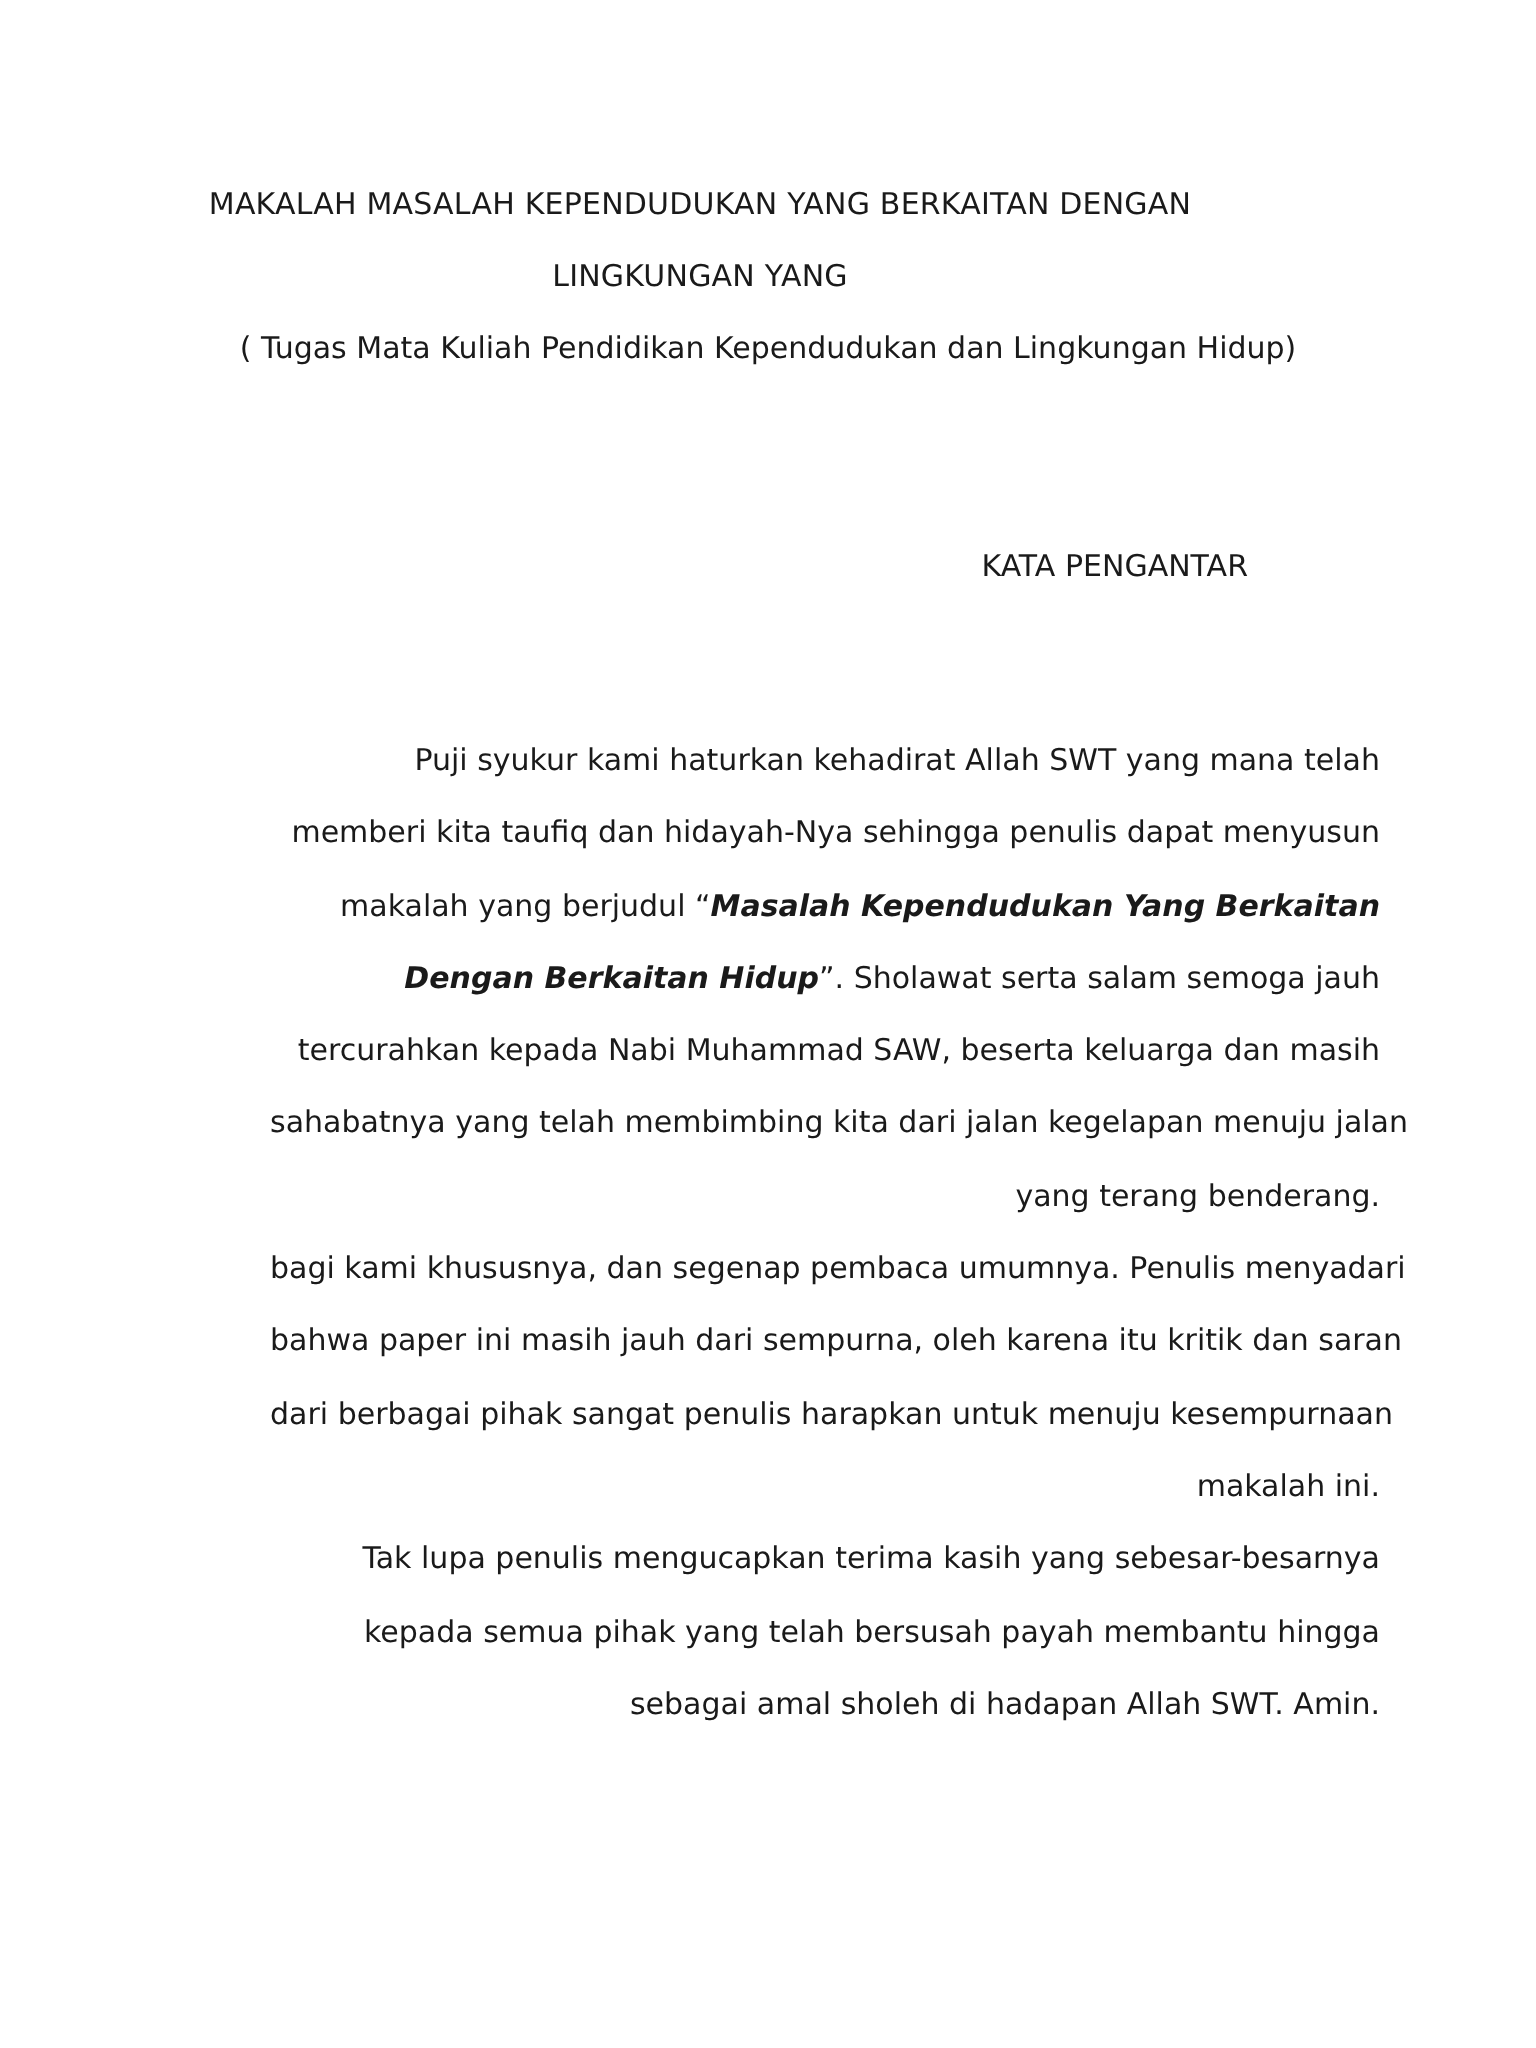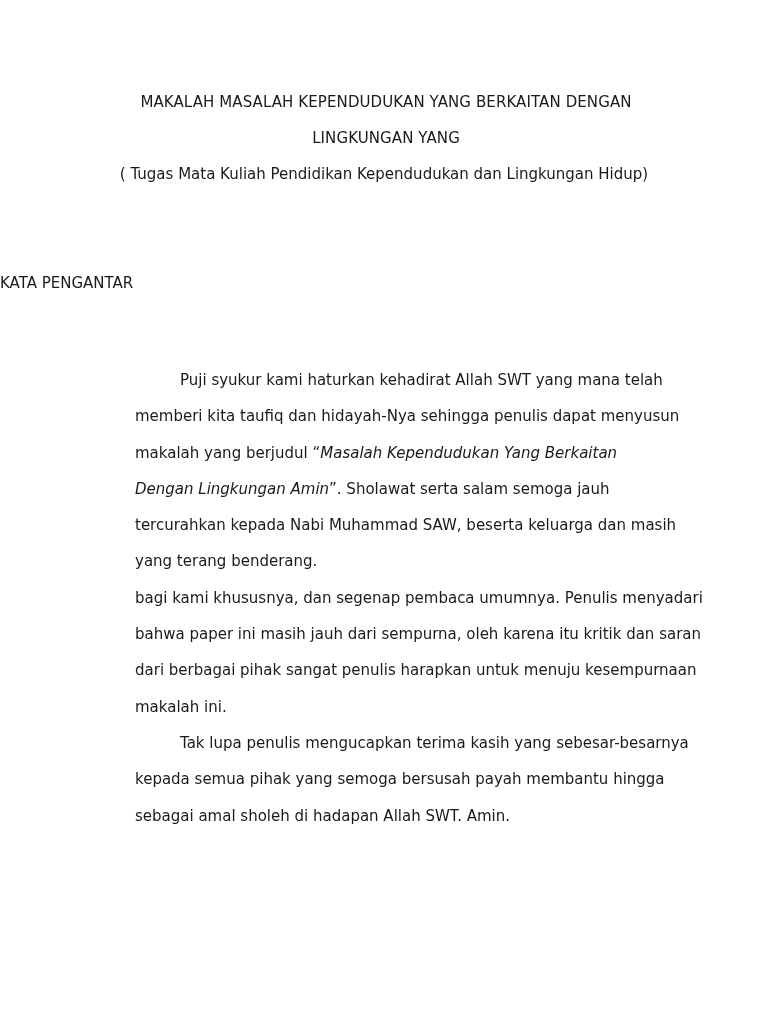--- a/index.html
+++ b/index.html
@@ -24,92 +24,93 @@
       background: #ffffff;
     }
     .title-line {
       position: absolute;
       left: 0;
       width: 700px;
       text-align: center;
       font-size: 15px;
       letter-spacing: 0.1px;
       white-space: nowrap;
-      padding-left: 36px;
     }
     .subtitle {
       position: absolute;
       left: 0;
       width: 768px;
       text-align: center;
       font-size: 15px;
       white-space: nowrap;
     }
     .heading {
       position: absolute;
       left: 0;
       width: 624px;
-      text-align: left;
+      text-align: right;
       font-size: 15px;
       white-space: nowrap;
     }
     .body-text {
       position: absolute;
       left: 90px;
       top: 362px;
       width: 600px;
       font-size: 15px;
       line-height: 36.3px;
     }
     .para {
       margin: 0;
       text-indent: 45px;
     }
     .line {
       display: block;
       white-space: nowrap;
       height: 36.3px;
+      text-align: right;
     }
     .line.first {
       padding-left: 45px;
     }
     .bi {
-      font-weight: normal;
+      font-weight: bold;
       font-style: italic;
     }
   </style>
 </head>
 <body>
 
 <div class="page">
 
   <div class="title-line" style="top: 93px;">MAKALAH MASALAH KEPENDUDUKAN YANG BERKAITAN DENGAN</div>
   <div class="title-line" style="top: 129px;">LINGKUNGAN YANG</div>
   <div class="subtitle" style="top: 165px;">( Tugas Mata Kuliah Pendidikan Kependudukan dan Lingkungan Hidup)</div>
 
   <div class="heading" style="top: 274px;">KATA PENGANTAR</div>
 
   <div class="body-text">
 
     <div class="para">
       <span class="line first">Puji syukur kami haturkan kehadirat Allah SWT yang mana telah</span>
       <span class="line">memberi kita taufiq dan hidayah-Nya sehingga penulis dapat menyusun</span>
       <span class="line"><span>makalah yang berjudul “</span><span class="bi">Masalah Kependudukan Yang Berkaitan</span><span></span></span>
-      <span class="line"><span></span><span class="bi">Dengan Lingkungan Amin</span><span>”. Sholawat serta salam semoga jauh</span></span>
+      <span class="line"><span></span><span class="bi">Dengan Berkaitan Hidup</span><span>”. Sholawat serta salam semoga jauh</span></span>
       <span class="line">tercurahkan kepada Nabi Muhammad SAW, beserta keluarga dan masih</span>
+      <span class="line">sahabatnya yang telah membimbing kita dari jalan kegelapan menuju jalan</span>
       <span class="line">yang terang benderang.</span>
     </div>
 
     <div class="para">
       <span class="line">bagi kami khususnya, dan segenap pembaca umumnya. Penulis menyadari</span>
       <span class="line">bahwa paper ini masih jauh dari sempurna, oleh karena itu kritik dan saran</span>
       <span class="line">dari berbagai pihak sangat penulis harapkan untuk menuju kesempurnaan</span>
       <span class="line">makalah ini.</span>
     </div>
 
     <div class="para">
       <span class="line first">Tak lupa penulis mengucapkan terima kasih yang sebesar-besarnya</span>
-      <span class="line">kepada semua pihak yang semoga bersusah payah membantu hingga</span>
+      <span class="line">kepada semua pihak yang telah bersusah payah membantu hingga</span>
       <span class="line">sebagai amal sholeh di hadapan Allah SWT. Amin.</span>
     </div>
 
   </div>
 </div>
 
 </body></html>

